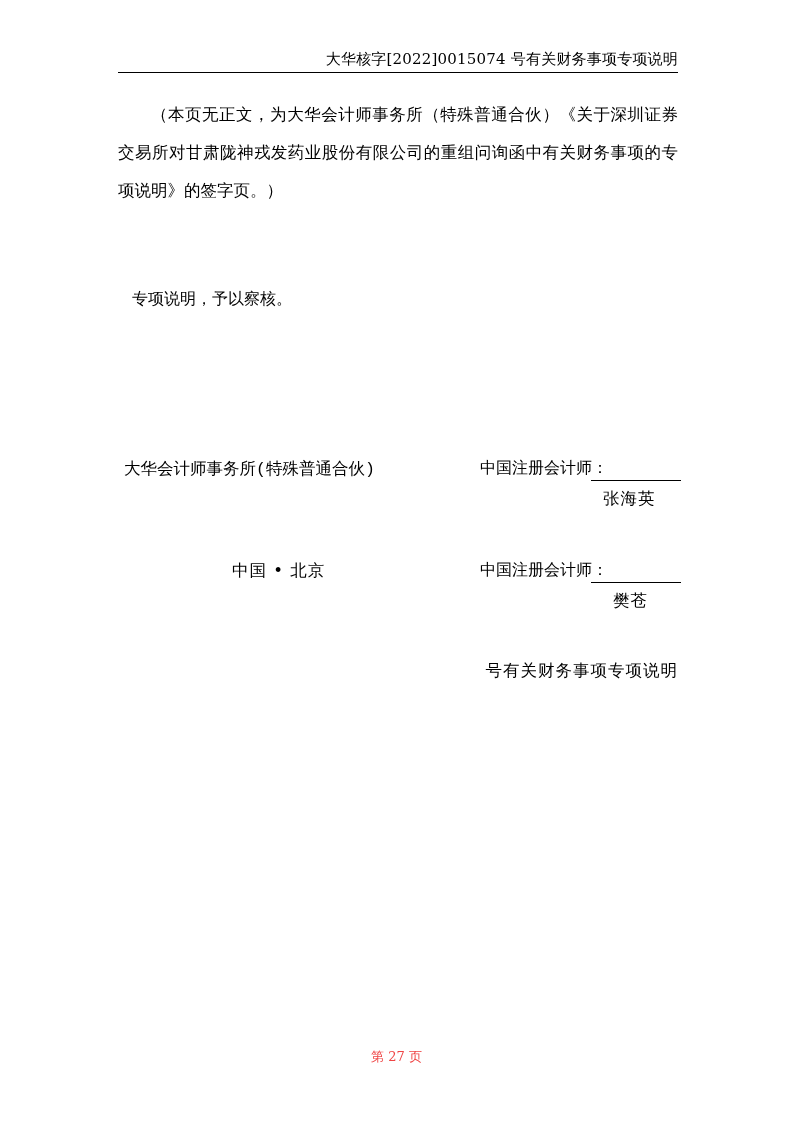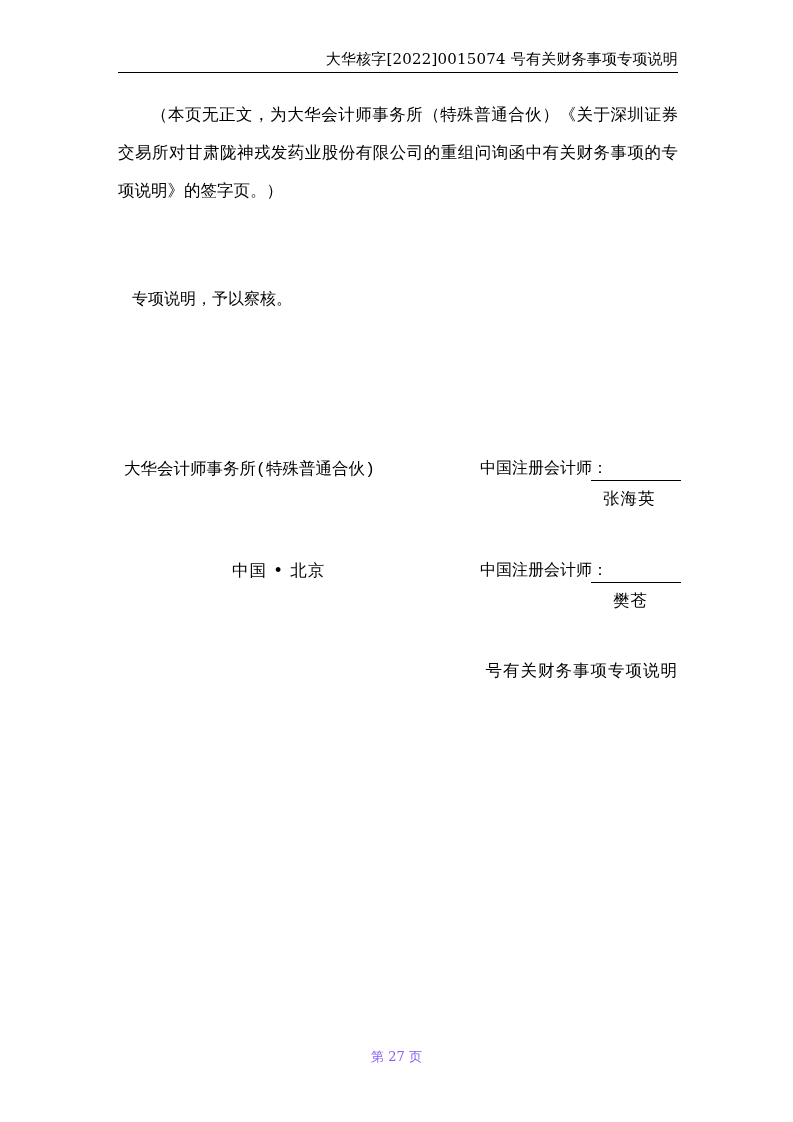--- a/index.html
+++ b/index.html
@@ -133,21 +133,21 @@
     box-sizing: border-box;
     letter-spacing: 1px;
   }
   .footer {
     position: absolute;
     bottom: 56px;
     left: 0;
     width: 793px;
     text-align: center;
     font-size: 13px;
-    color: #8b5cf6;
+    color: #ef4444;
   }
 </style>
 </head>
 <body>
 
 <div class="page">
 
   <div class="header">大华核字[2022]0015074 号有关财务事项专项说明</div>
   <div class="header-rule"></div>
 

